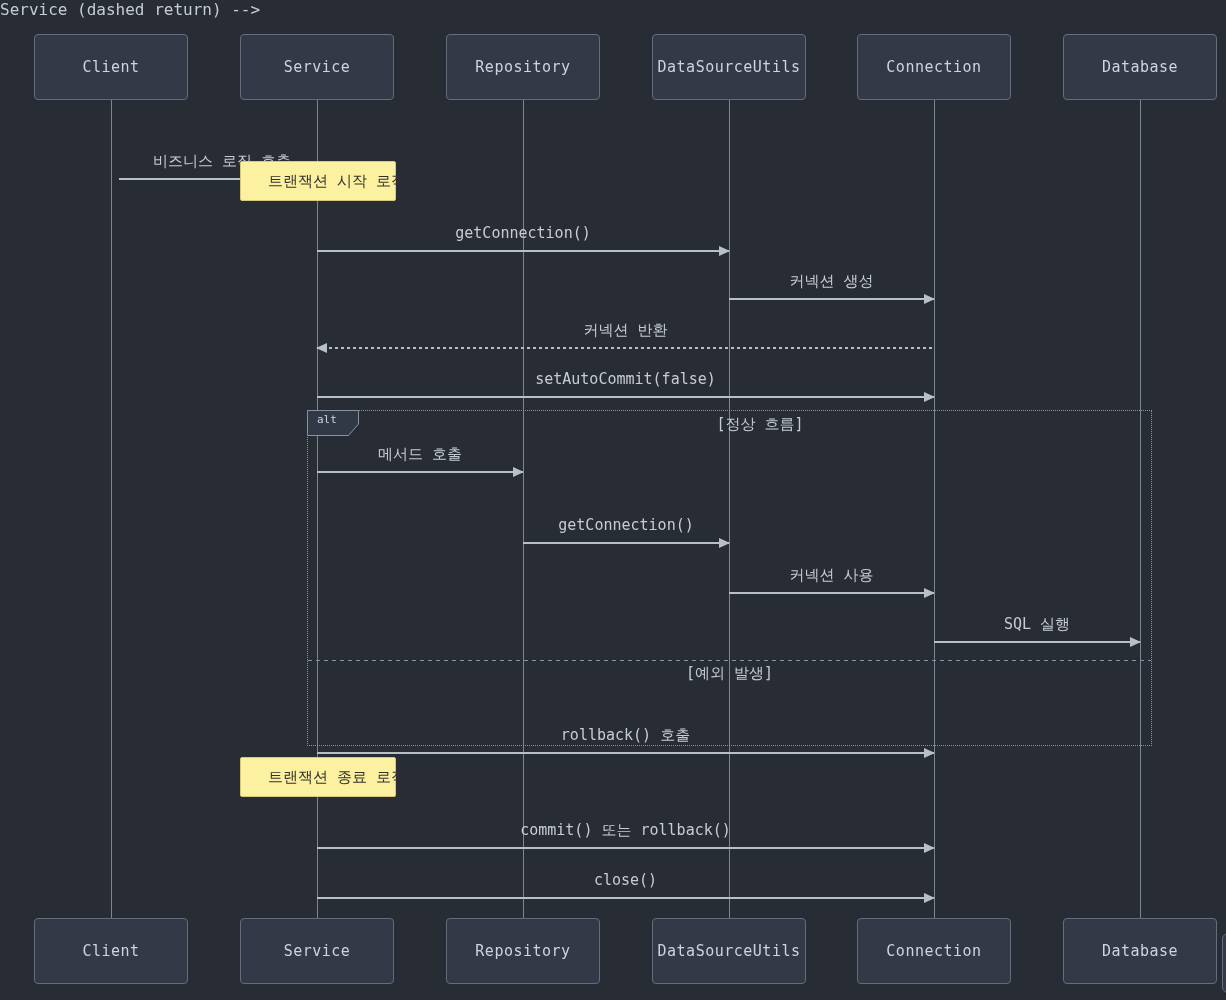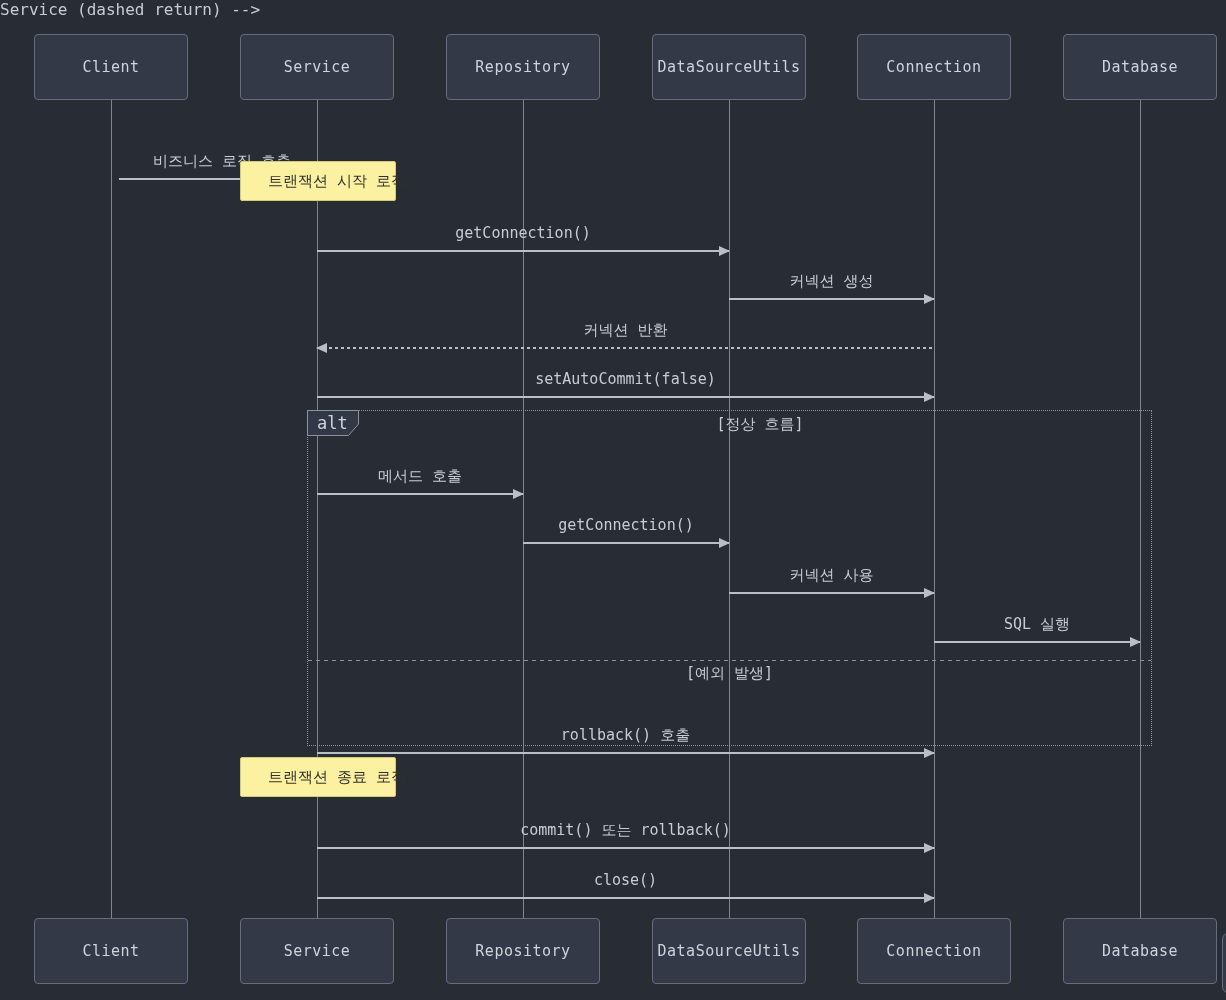--- a/index.html
+++ b/index.html
@@ -66,21 +66,21 @@
   }
 
   
   .alt-frame{
     position:absolute;left:307px;top:410px;width:845px;height:336px;
     border:1px dotted var(--frame-border);
   }
   .alt-label{position:absolute;left:-1px;top:-1px;width:52px;height:26px;}
   .alt-label svg{position:absolute;left:0;top:0;}
   .alt-label span{
-    position:absolute;left:10px;top:3px;font-size:17px;color:var(--participant-text);
+    position:absolute;left:10px;top:3px;font-size:11px;color:var(--participant-text);
   }
   .alt-condition{
     position:absolute;text-align:center;font-size:15px;color:var(--message-text);
     white-space:nowrap;
   }
   .alt-condition.first{left:61px;right:0;top:4px;}
   .alt-condition.second{left:0;right:0;top:253px;}
   .alt-divider{
     position:absolute;left:0;top:249px;width:100%;height:1px;
     background:repeating-linear-gradient(90deg,var(--frame-border) 0 4px,transparent 4px 8px);
@@ -203,21 +203,21 @@
         <path d="M0.5 0.5 H51.5 V14 L41.5 25.5 H0.5 Z" fill="#313846" stroke="#8a92a0" stroke-width="1"></path>
       </svg>
       <span>alt</span>
     </div>
     <div class="alt-condition first">[정상 흐름]</div>
     <div class="alt-divider"></div>
     <div class="alt-condition second">[예외 발생]</div>
   </div>
 
   
-  <div class="msg" style="left:317px;top:466px;width:206px;">
+  <div class="msg" style="left:317px;top:444px;width:206px;">
     <div class="lbl">메서드 호출</div>
     <div class="line">
         <div class="head right"></div>
       </div>
   </div>
 
   
   <div class="msg" style="left:523px;top:515px;width:206px;">
     <div class="lbl">getConnection()</div>
     <div class="line">

